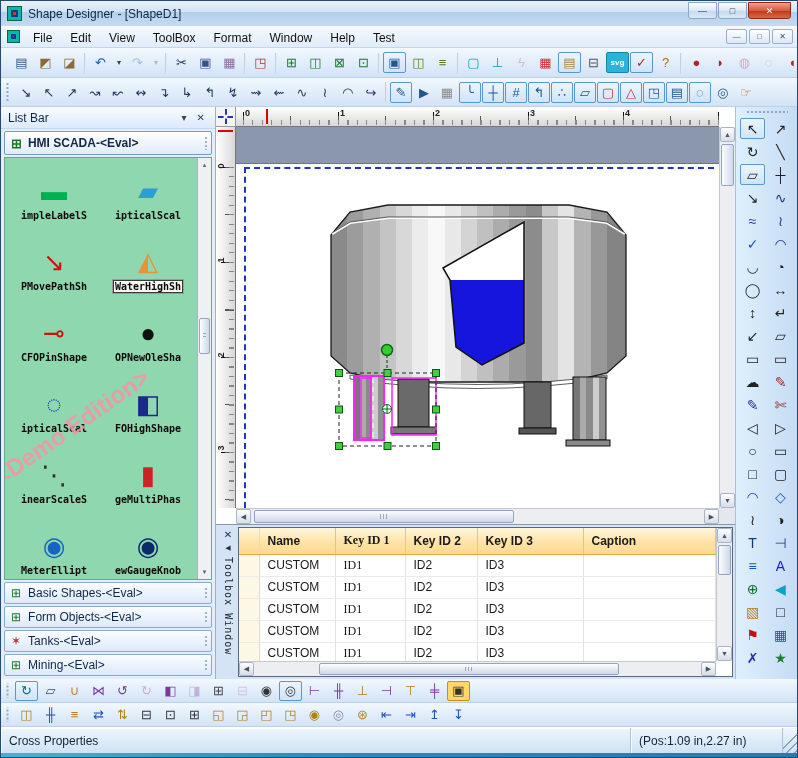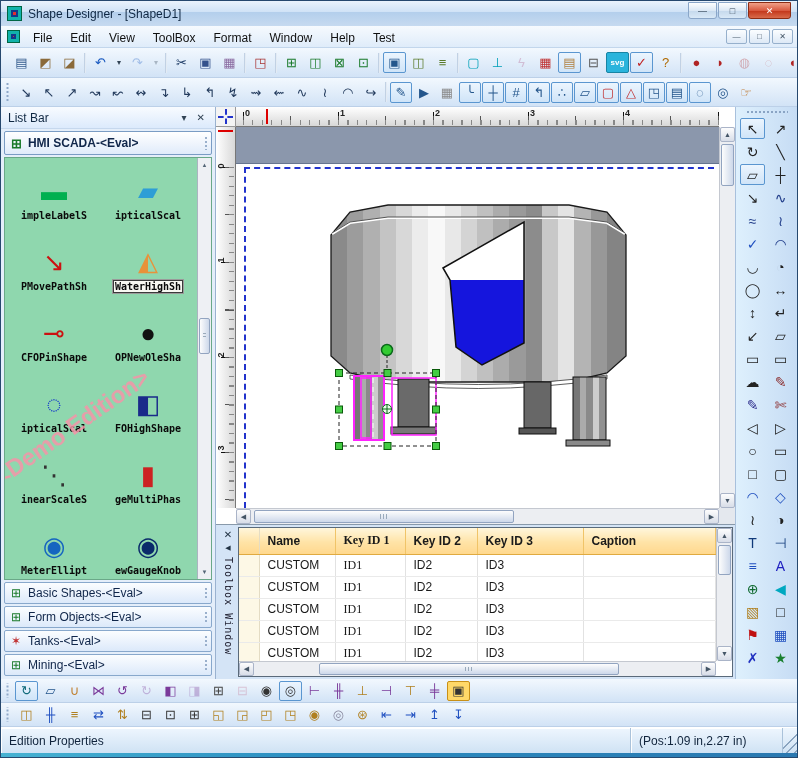--- a/index.html
+++ b/index.html
@@ -1000,19 +1000,19 @@
         <span class="tbtn" style="--c: #2050c0;">
           <span class="g">↥</span>
         </span>
         <span class="tbtn" style="--c: #2050c0;">
           <span class="g">↧</span>
         </span>
       </span>
   </div>
 
   <div class="statusbar">
-    <span class="sseg l">Edition Properties</span>
+    <span class="sseg l">Cross Properties</span>
     <span class="sseg p">(Pos:1.09 in,2.27 in)</span>
     <span class="sgrip"></span>
   </div>
 
   <div class="bedge"></div>
 </div>
 
 </body></html>

